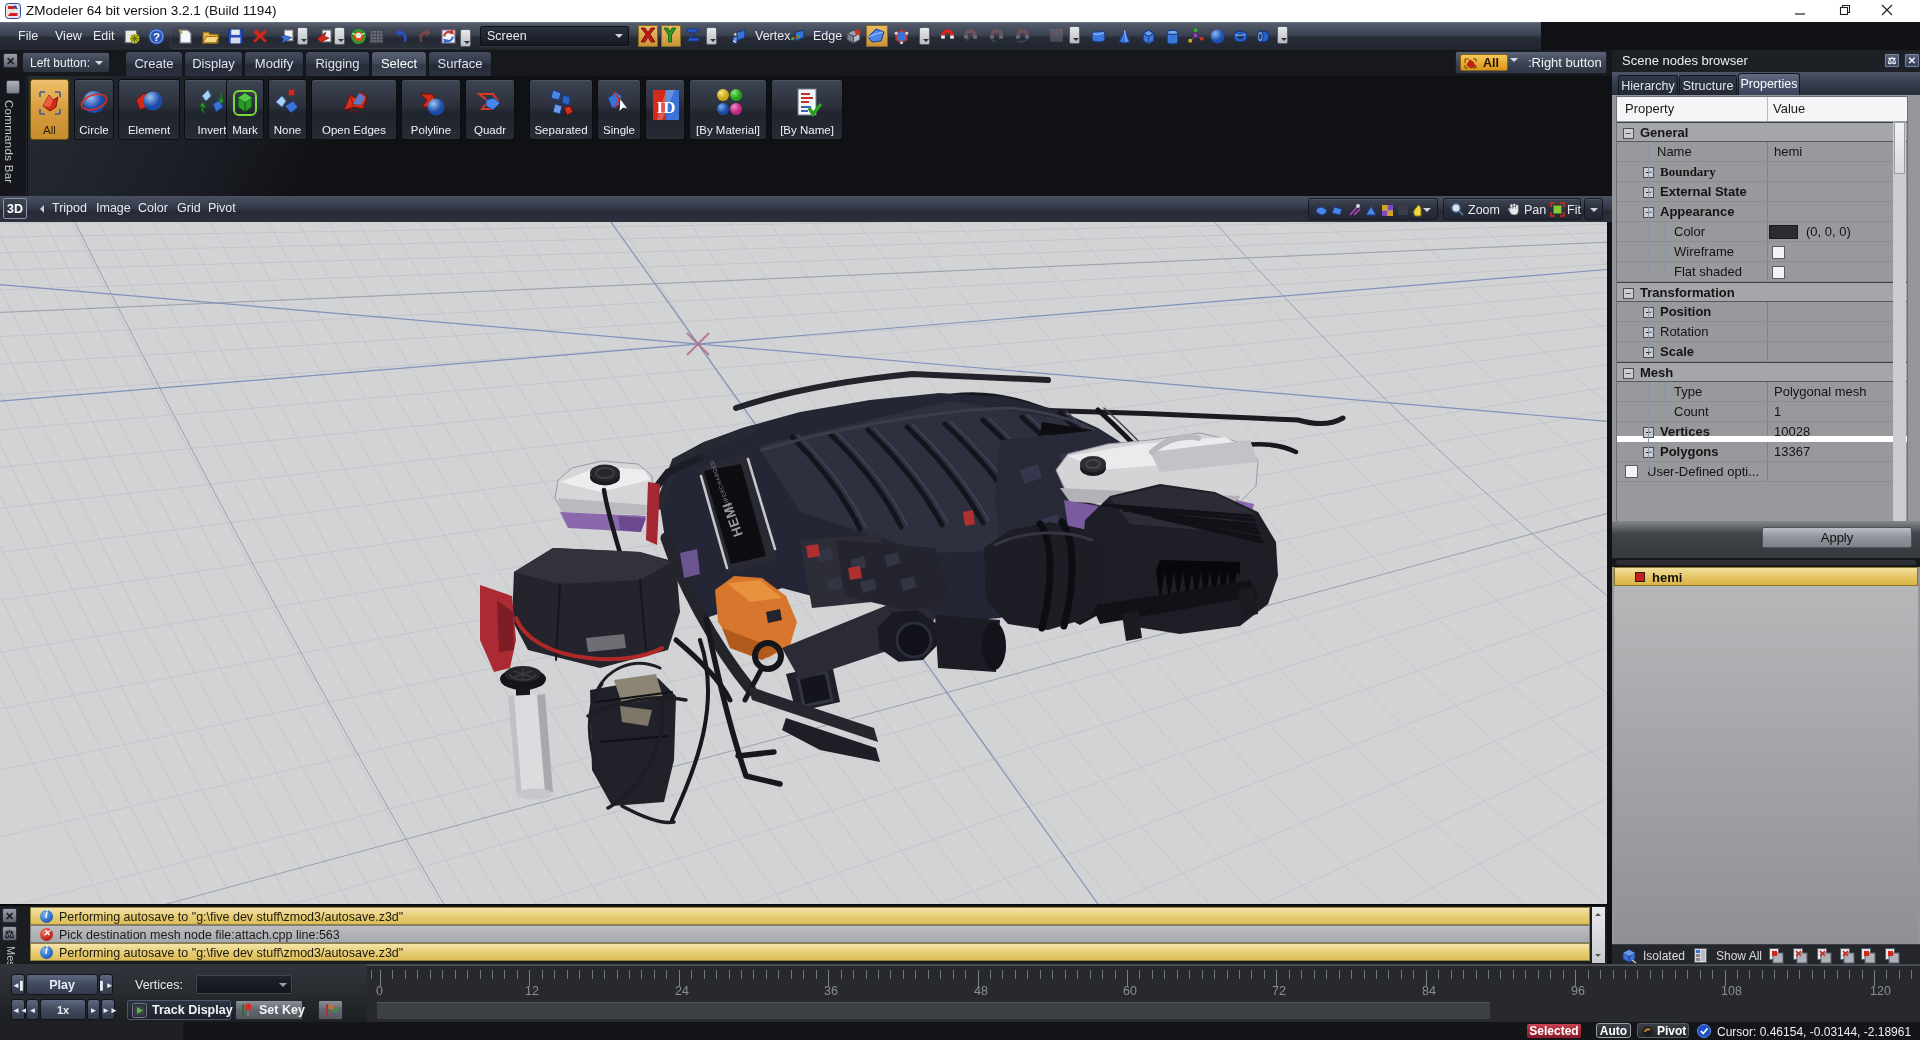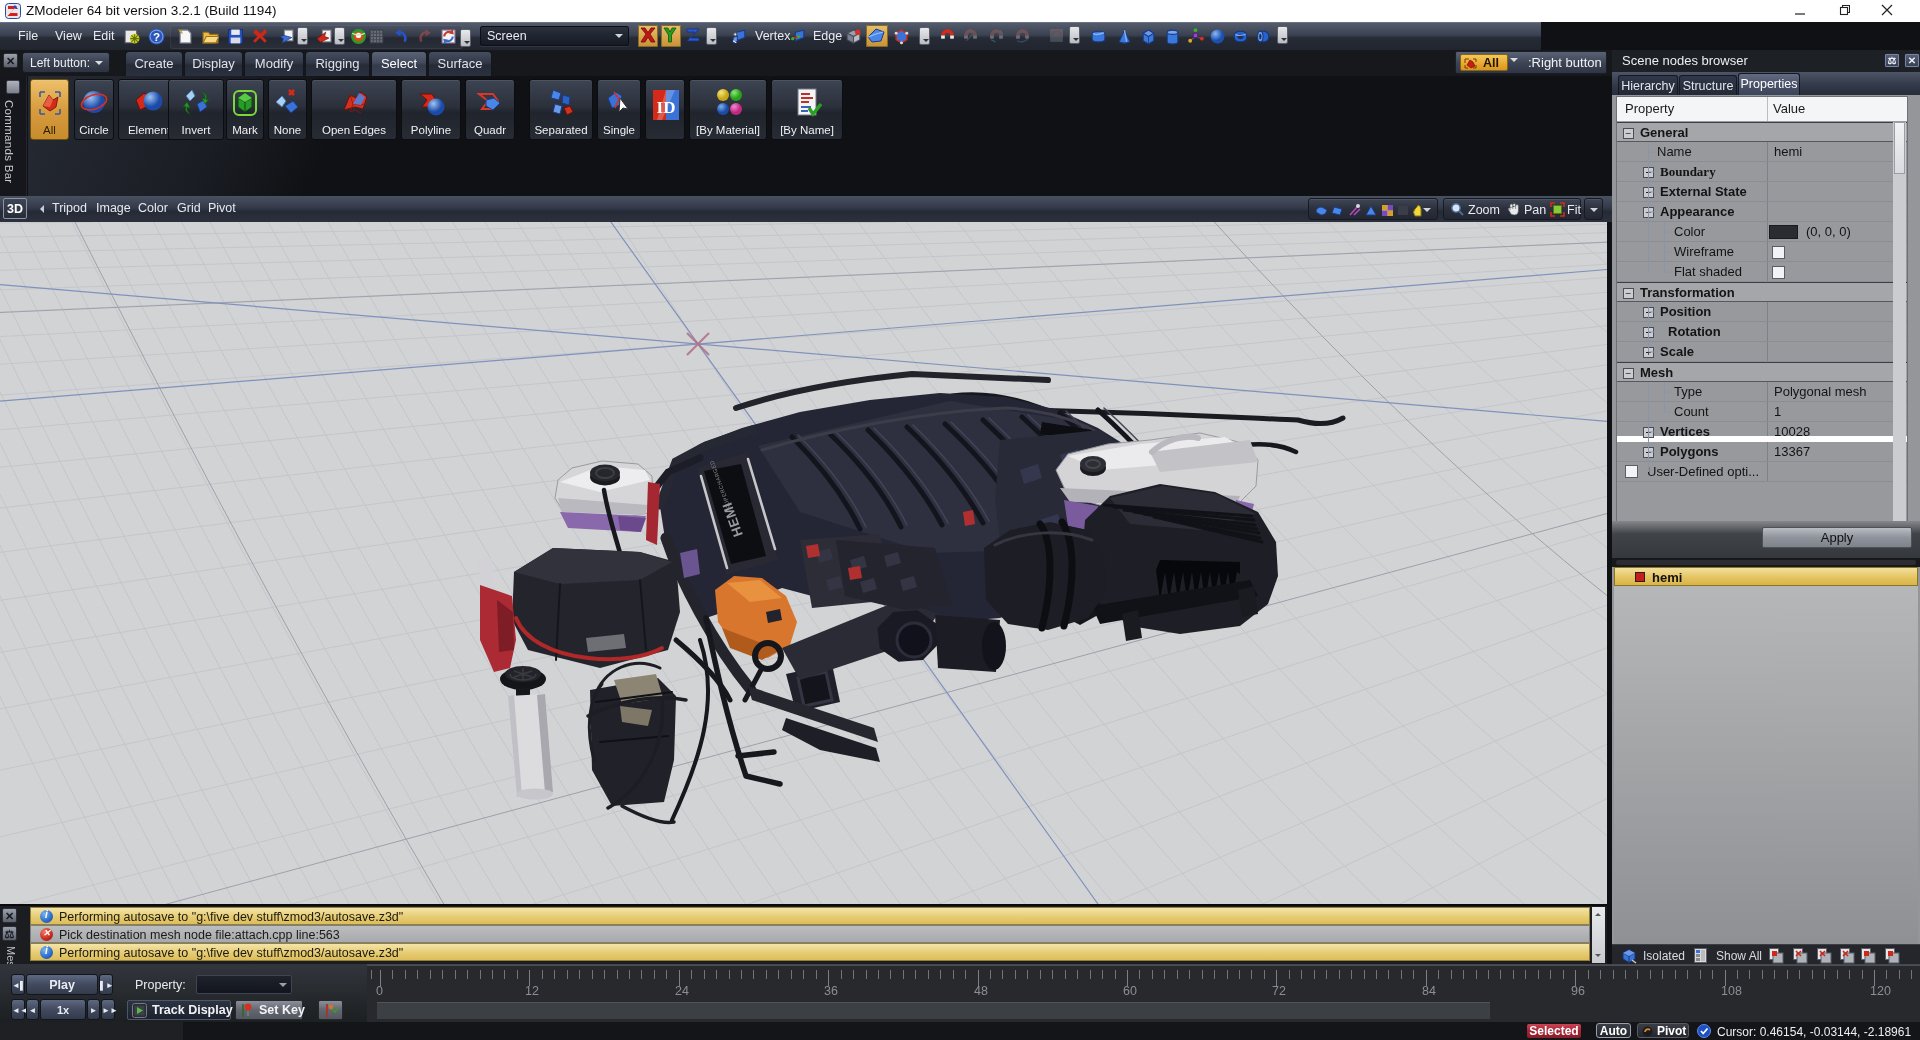--- a/index.html
+++ b/index.html
@@ -384,21 +384,21 @@
           <defs>
             <radialGradient id="g2" cx="0.35" cy="0.3">
               <stop offset="0" stop-color="#9ec4f4"></stop>
               <stop offset="1" stop-color="#1c4aa8"></stop>
             </radialGradient>
           </defs>
           <circle cx="20" cy="15" r="9.5" fill="url(#g2)"></circle>
         </svg>
         <div class="cap">Element</div>
       </div>
- <div class="bigbtn" style="left:168px;width:56px">
+ <div class="bigbtn" style="left:184px;width:56px">
         <svg width="32" height="34" viewBox="0 0 32 34">
           <path d="M6,10l6,-6 3,6-5,5z" fill="#a8d0f0" stroke="#4a7ab0"></path>
           <path d="M17,18l7,-4 3,7-7,5z" fill="#3a72d8" stroke="#1a3c84"></path>
           <path d="M22,6q6,2 4,8l3,-1-4,5-3,-6 3,1q1,-4-3,-7M10,28q-6,-2-4,-8l-3,1 4,-5 3,6-3,-1q-1,4 3,7" fill="#2a9a20" stroke="#0c5a10" stroke-width="0.6"></path>
         </svg>
         <div class="cap">Invert</div>
       </div>
  <div class="bigbtn" style="left:226px;width:38px">
         <svg width="32" height="34" viewBox="0 0 32 34">
           <rect x="5" y="5" width="22" height="24" rx="5" fill="none" stroke="#7ad838" stroke-width="2"></rect>
@@ -765,21 +765,21 @@
           <div class="pm" style="left:6px">−</div>
           <div class="lbl" style="left:23px;font-weight:bold;">Transformation</div>
         </div>
 <div class="prow" style="top:205px;border-bottom:1px solid #8b8d92">
           <div class="pm" style="left:26px">+</div>
           <div class="lbl" style="left:43px;font-weight:bold;">Position</div>
           <div class="vline"></div>
         </div>
 <div class="prow" style="top:225px;border-bottom:1px solid #8b8d92">
           <div class="pm" style="left:26px">+</div>
-          <div class="lbl" style="left:51px;font-weight:bold;">Rotation</div>
+          <div class="lbl" style="left:43px;font-weight:normal;">Rotation</div>
           <div class="vline"></div>
         </div>
 <div class="prow" style="top:245px;border-bottom:1px solid #8b8d92">
           <div class="pm" style="left:26px">+</div>
           <div class="lbl" style="left:43px;font-weight:bold;">Scale</div>
           <div class="vline"></div>
         </div>
 <div class="prow sect" style="top:265px;">
           <div class="pm" style="left:6px">−</div>
           <div class="lbl" style="left:23px;font-weight:bold;">Mesh</div>
@@ -920,21 +920,21 @@
 </div>
 <div id="animbar" class="abs">
  <div class="trbtn" style="left:11px;top:10px;width:14px;height:21px;font-size:8px;line-height:21px">◄▌</div>
  <div class="trbtn" style="left:26px;top:10px;width:72px;height:21px;font-size:12.5px;font-weight:bold;line-height:20px">Play</div>
  <div class="trbtn" style="left:99px;top:10px;width:14px;height:21px;font-size:8px;line-height:21px">▌►</div>
  <div class="trbtn" style="left:11px;top:35px;width:14px;height:21px;font-size:8px;line-height:21px">◄◄</div>
  <div class="trbtn" style="left:26px;top:35px;width:13px;height:21px;font-size:8px;line-height:21px">◄</div>
  <div class="trbtn" style="left:40px;top:35px;width:46px;height:21px;font-size:11px;font-weight:bold;line-height:20px">1x</div>
  <div class="trbtn" style="left:87px;top:35px;width:13px;height:21px;font-size:8px;line-height:21px">►</div>
  <div class="trbtn" style="left:101px;top:35px;width:14px;height:21px;font-size:8px;line-height:21px">►►</div>
- <div id="anim-lbl">Property:</div>
+ <div id="anim-lbl">Vertices:</div>
  <div id="anim-dd"></div>
  <div id="trackbtn">
         <svg style="position:absolute;left:4px;top:2px" width="15" height="15" viewBox="0 0 15 15">
           <rect x="0.5" y="0.5" width="14" height="14" rx="2" fill="#2a2d33" stroke="#767b85"></rect>
           <rect x="2.5" y="2.5" width="10" height="10" fill="#3d4048"></rect>
           <path d="M5,4l6,3.5L5,11z" fill="#58b848"></path>
         </svg>
         <span style="position:absolute;left:24px;top:2px;white-space:nowrap">Track Display</span>
       </div>
  <div id="setkeybtn">

